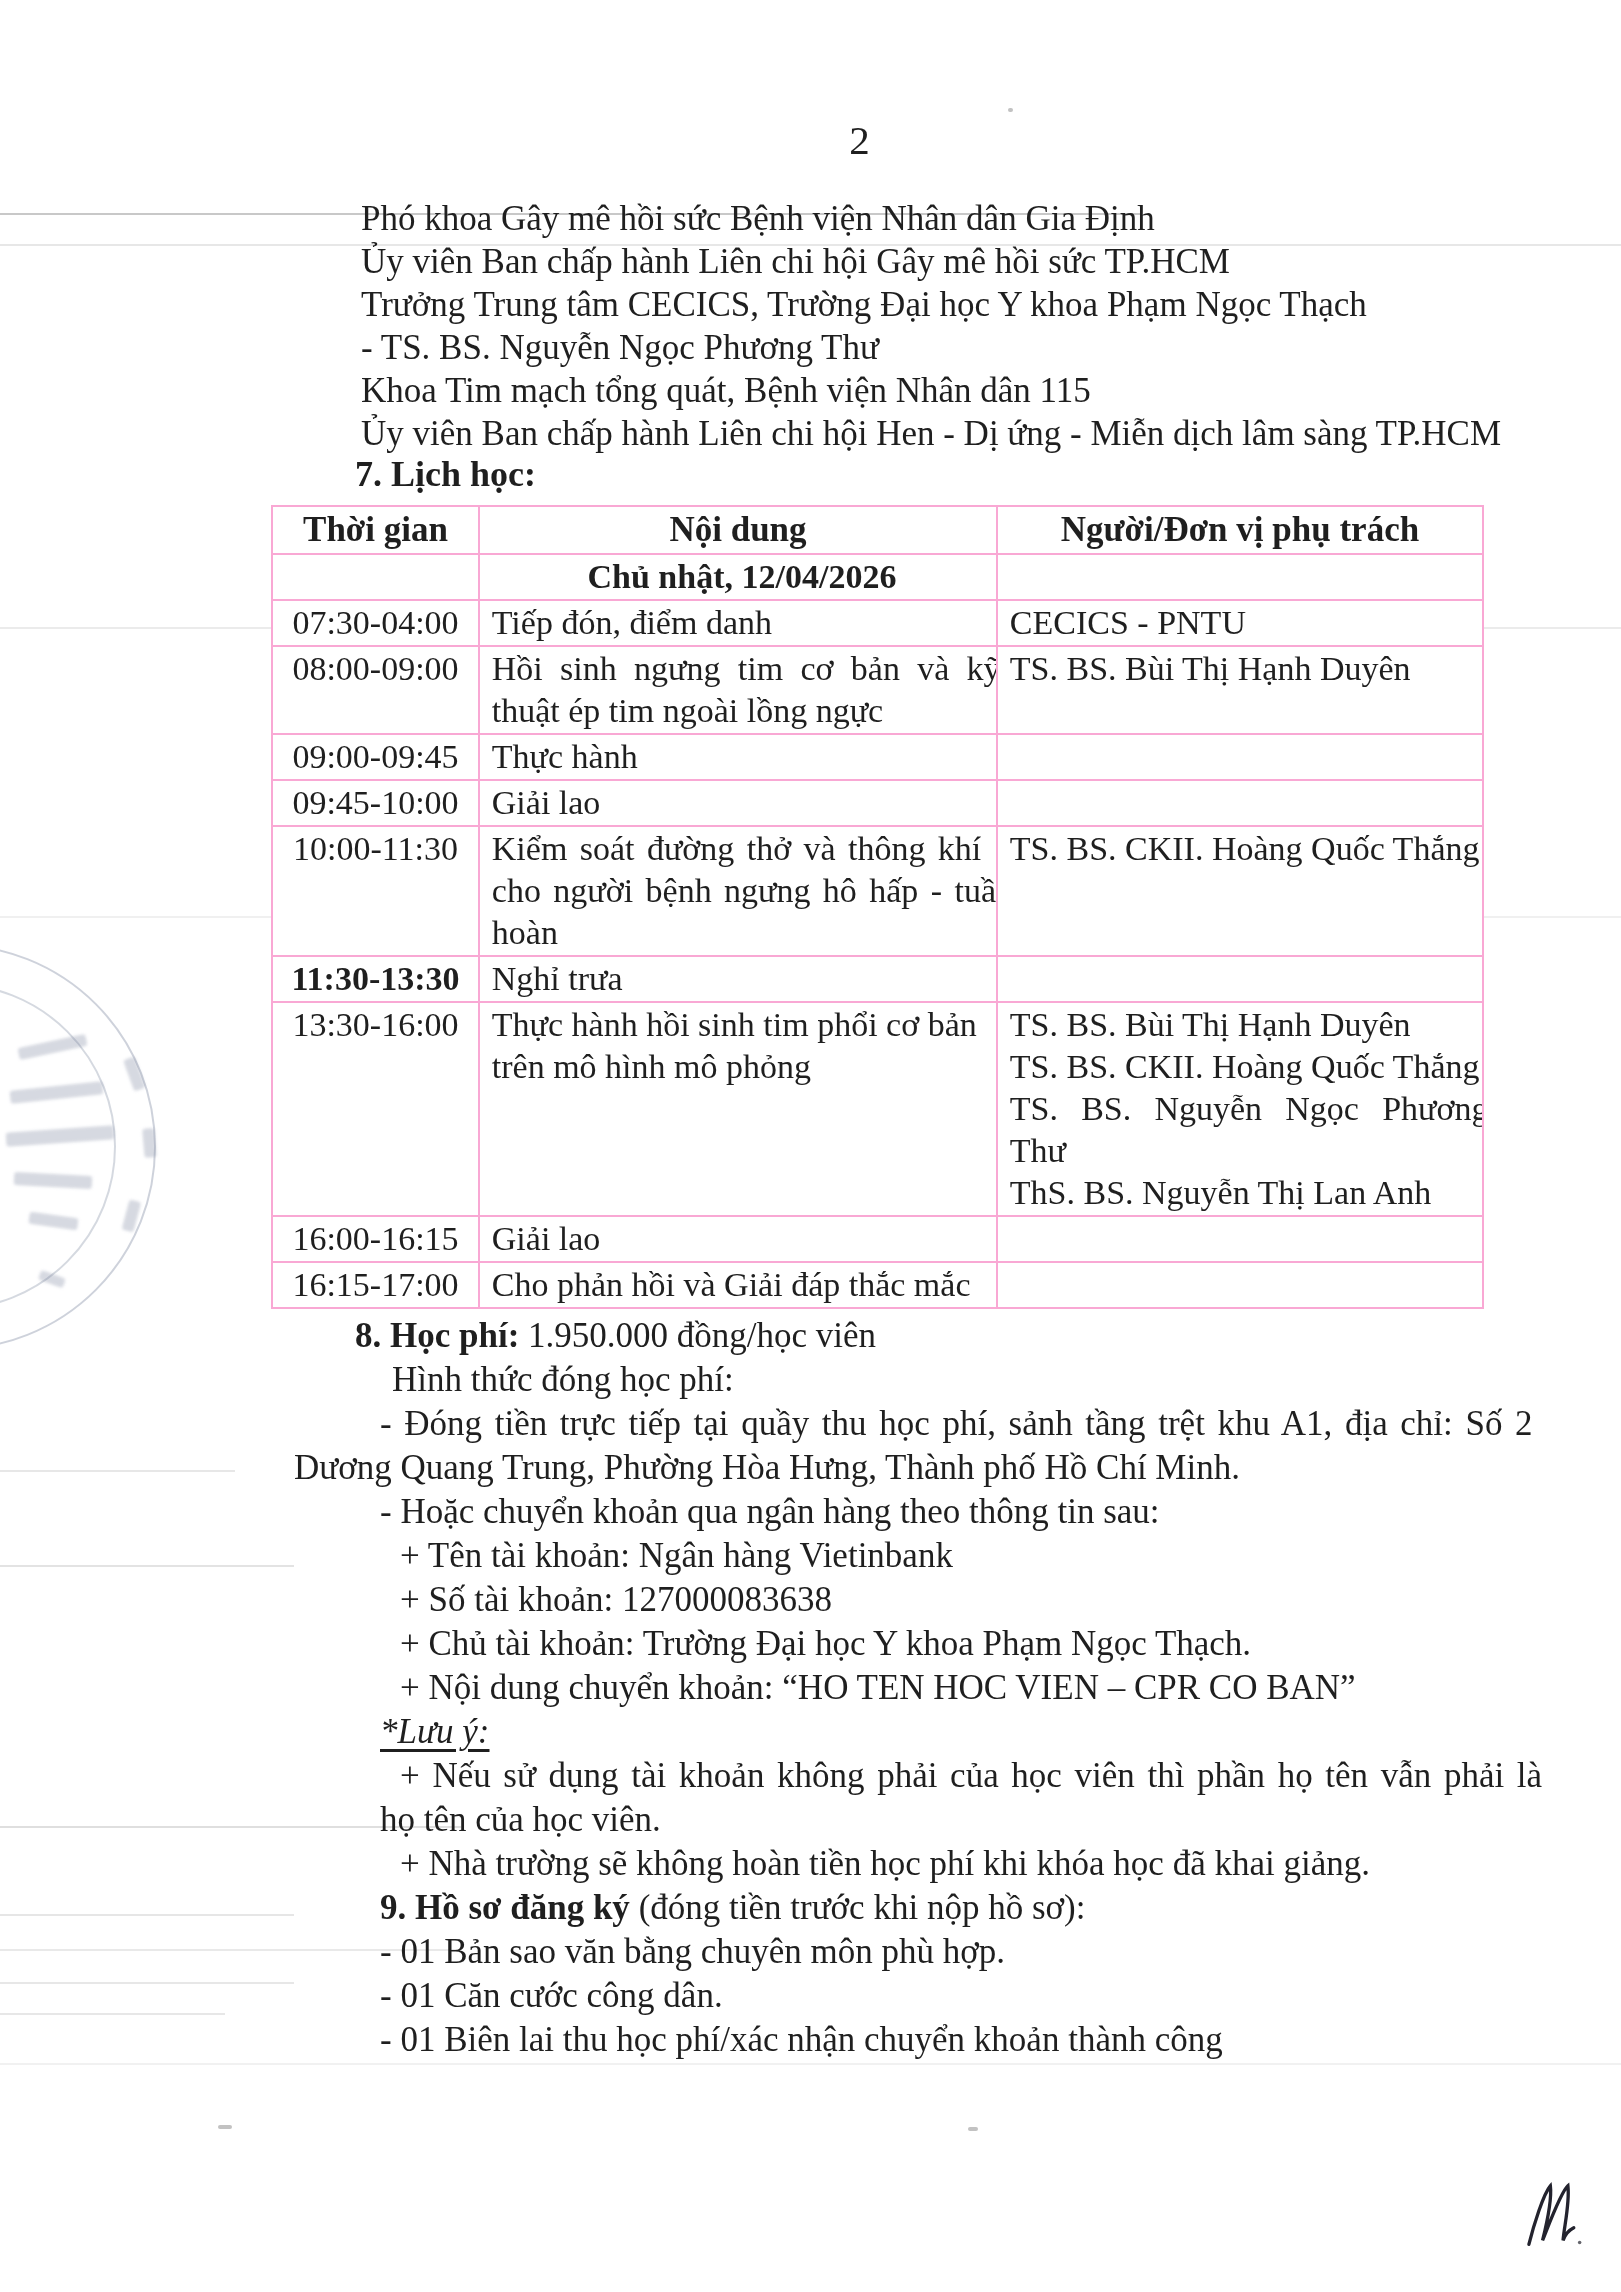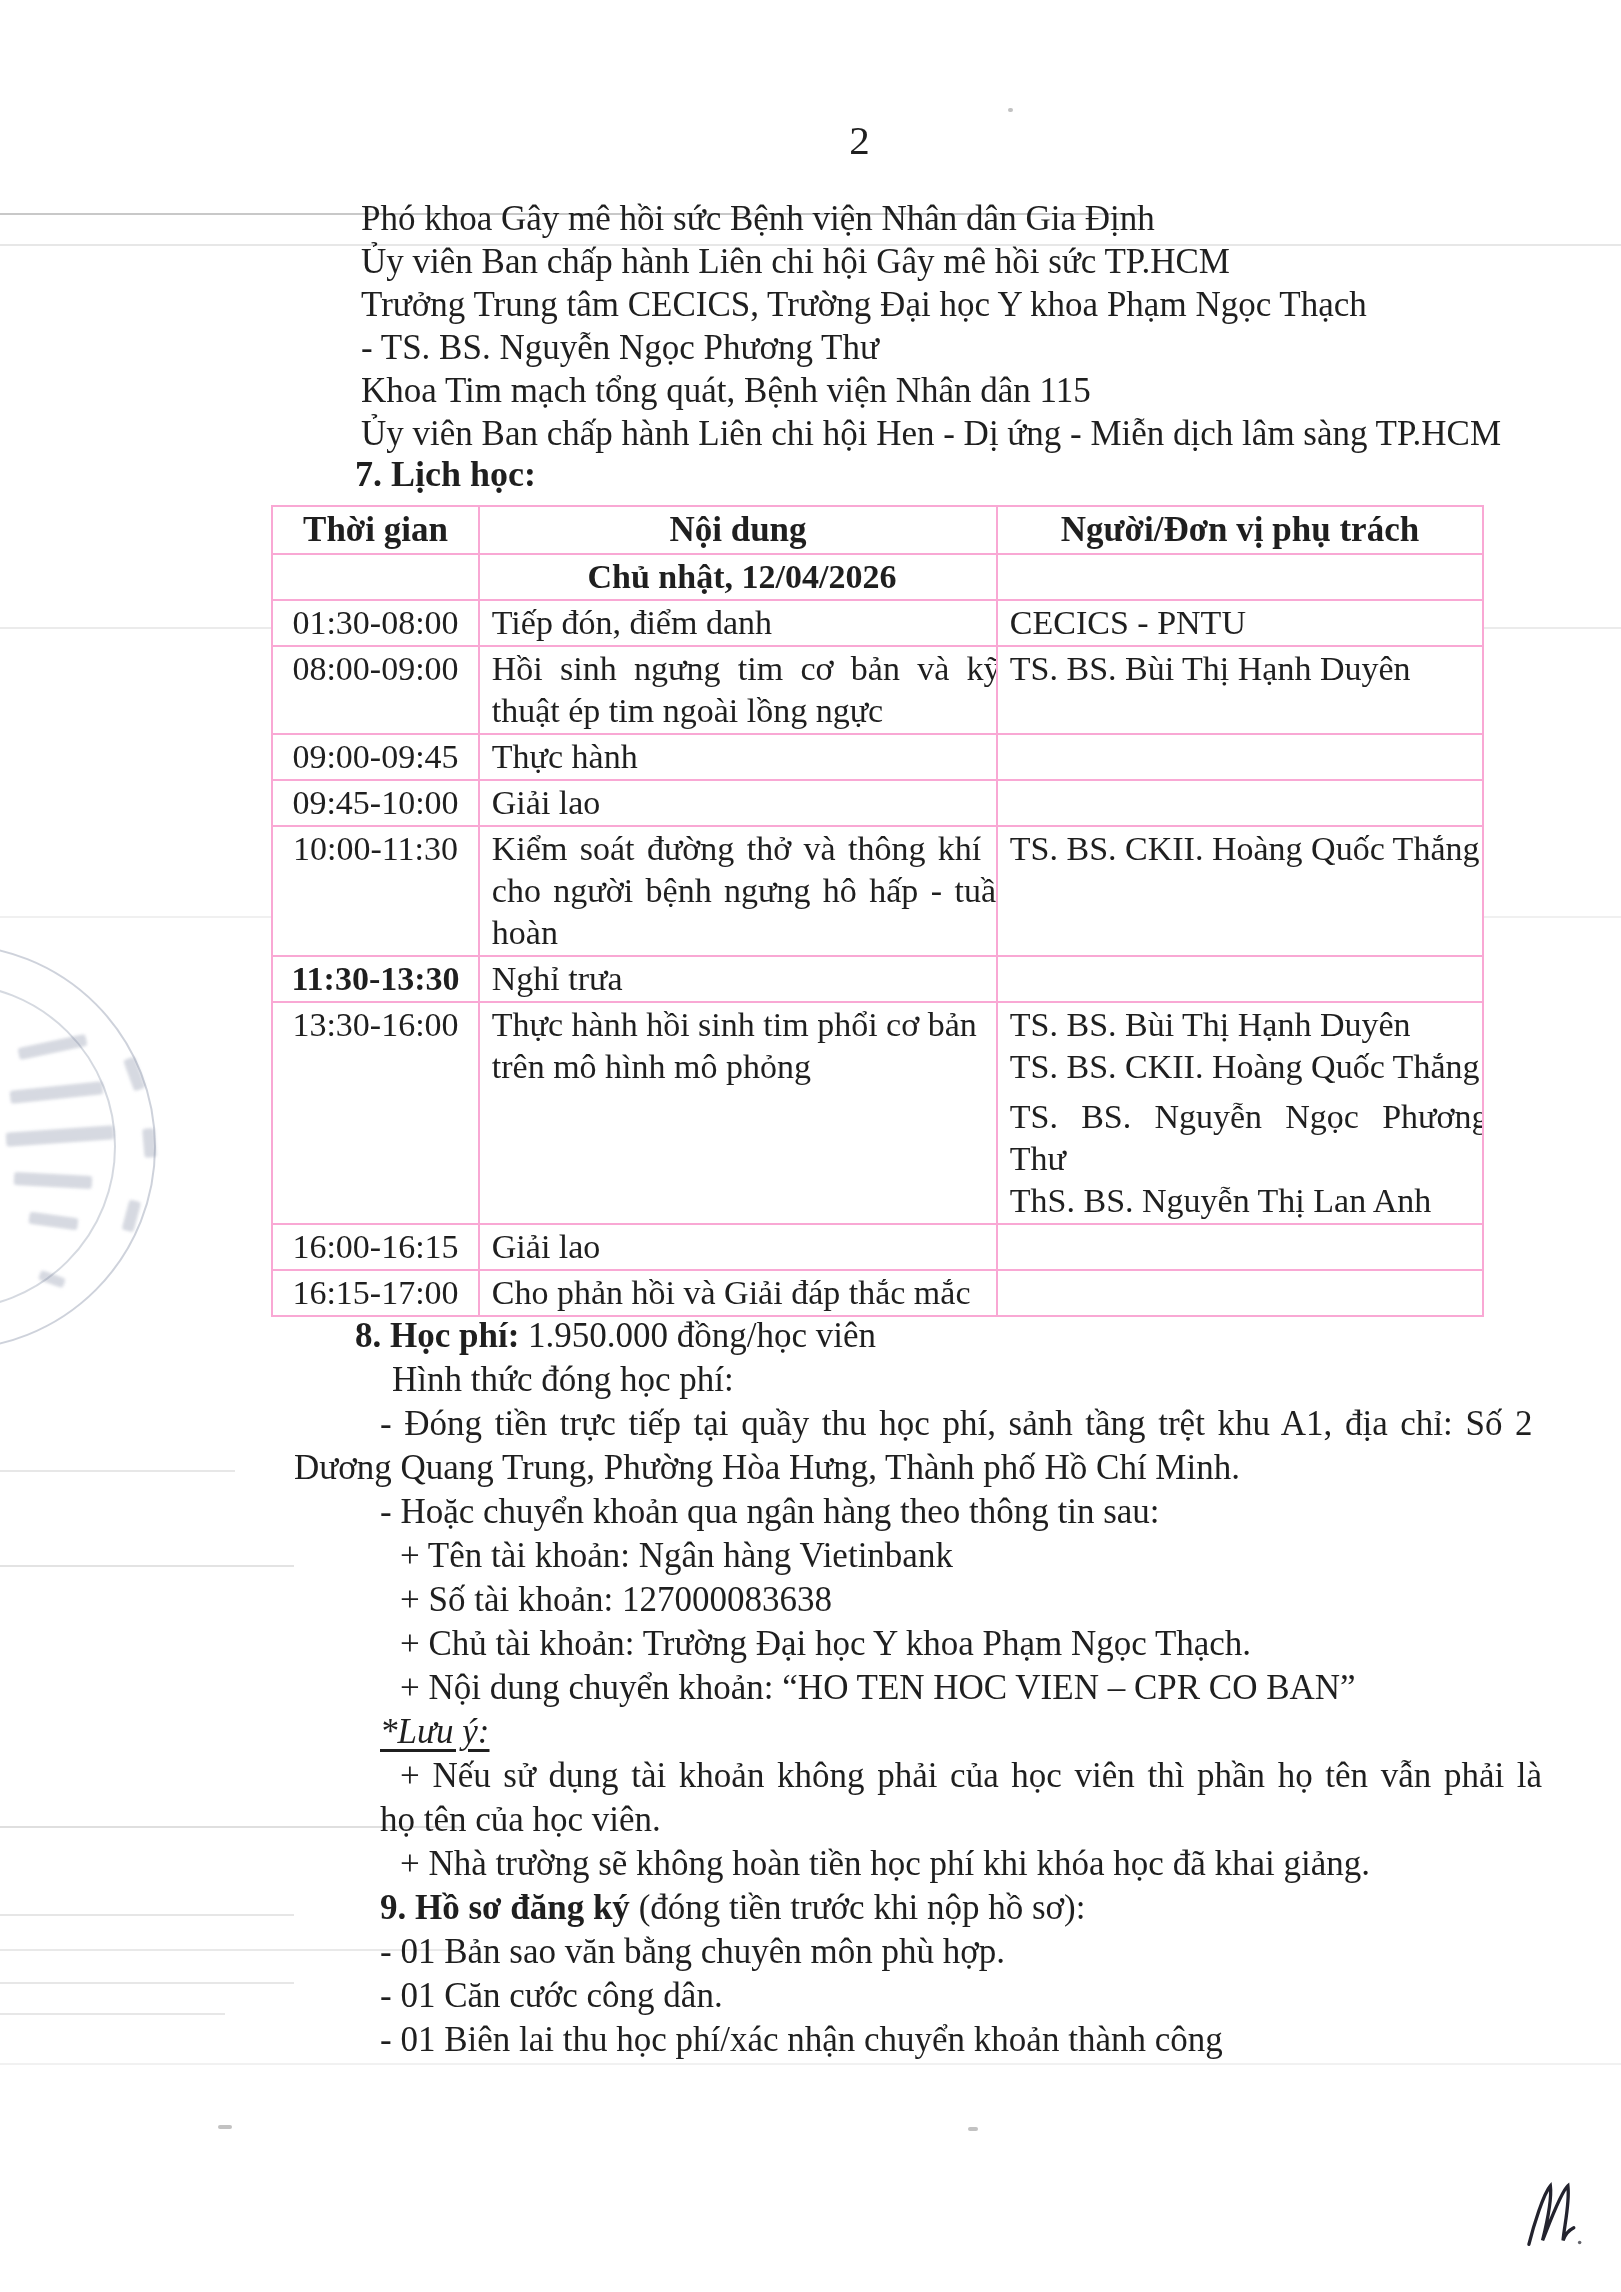--- a/index.html
+++ b/index.html
@@ -28,21 +28,21 @@
   .sched { position:absolute; left:271px; top:505px; }
   table.sched-table { border-collapse:collapse; table-layout:fixed; width:1211px; background:#fff;
     border:2.9px solid #1c1c1c; }
   .sched-table th, .sched-table td { border:2px solid #f9a8d4; vertical-align:top; overflow:hidden; }
   .sched-table th { font-size:35px; font-weight:bold; line-height:42px; padding:2px 2px; text-align:center; }
   td.time { font-size:34px; line-height:42px; text-align:center; padding:1px 2px; white-space:nowrap; }
   td.time.tbold { font-weight:bold; }
   td.content { font-size:34px; line-height:42px; padding:1px 3.9px 1px 11.8px; }
   td.person  { font-size:34px; line-height:42px; padding:1px 3.9px 1px 11.8px; }
   .cline { white-space:nowrap; }
-  .w1 { word-spacing:3.9px; } .w2 { word-spacing:8.8px; } .w3 { word-spacing:14.7px;margin-top:8px; }
+  .w1 { word-spacing:3.9px; } .w2 { word-spacing:8.8px; } .w3 { word-spacing:14.7px; }
   .date-cell { font-weight:bold; text-align:center; white-space:nowrap; }
   
   .bodytxt { position:absolute; left:294px; top:1314px; width:1192px; font-size:35px; }
   .body-line { height:44px; line-height:44px; white-space:nowrap; }
   .ind0 { padding-left:0; } .ind1 { padding-left:61px; } .ind2 { padding-left:86px; }
   .ind3 { padding-left:98px; } .ind4 { padding-left:106px; }
   .body-line b { font-weight:bold;margin-top:20px; }
   .body-line.note { font-style:italic; text-decoration:underline; text-underline-offset:5.9px; }
   
   .sig { position:absolute; left:1521px; top:2178px; }
@@ -113,21 +113,21 @@
           <th>Người/Đơn vị phụ trách</th>
         </tr>
       </thead>
       <tbody id="sched-body">
           <tr style="height: 45px;">
             <td class="time"></td>
             <td class="content date-cell">Chủ nhật, 12/04/2026</td>
             <td class="person"></td>
           </tr>
           <tr style="height: 44px;">
-            <td class="time">01:30-08:00</td>
+            <td class="time">07:30-04:00</td>
             <td class="content">
               <div class="cline">Tiếp đón, điểm danh</div>
             </td>
             <td class="person">
               <div class="cline">CECICS - PNTU</div>
             </td>
           </tr>
           <tr style="height: 88px;">
             <td class="time">08:00-09:00</td>
             <td class="content">

